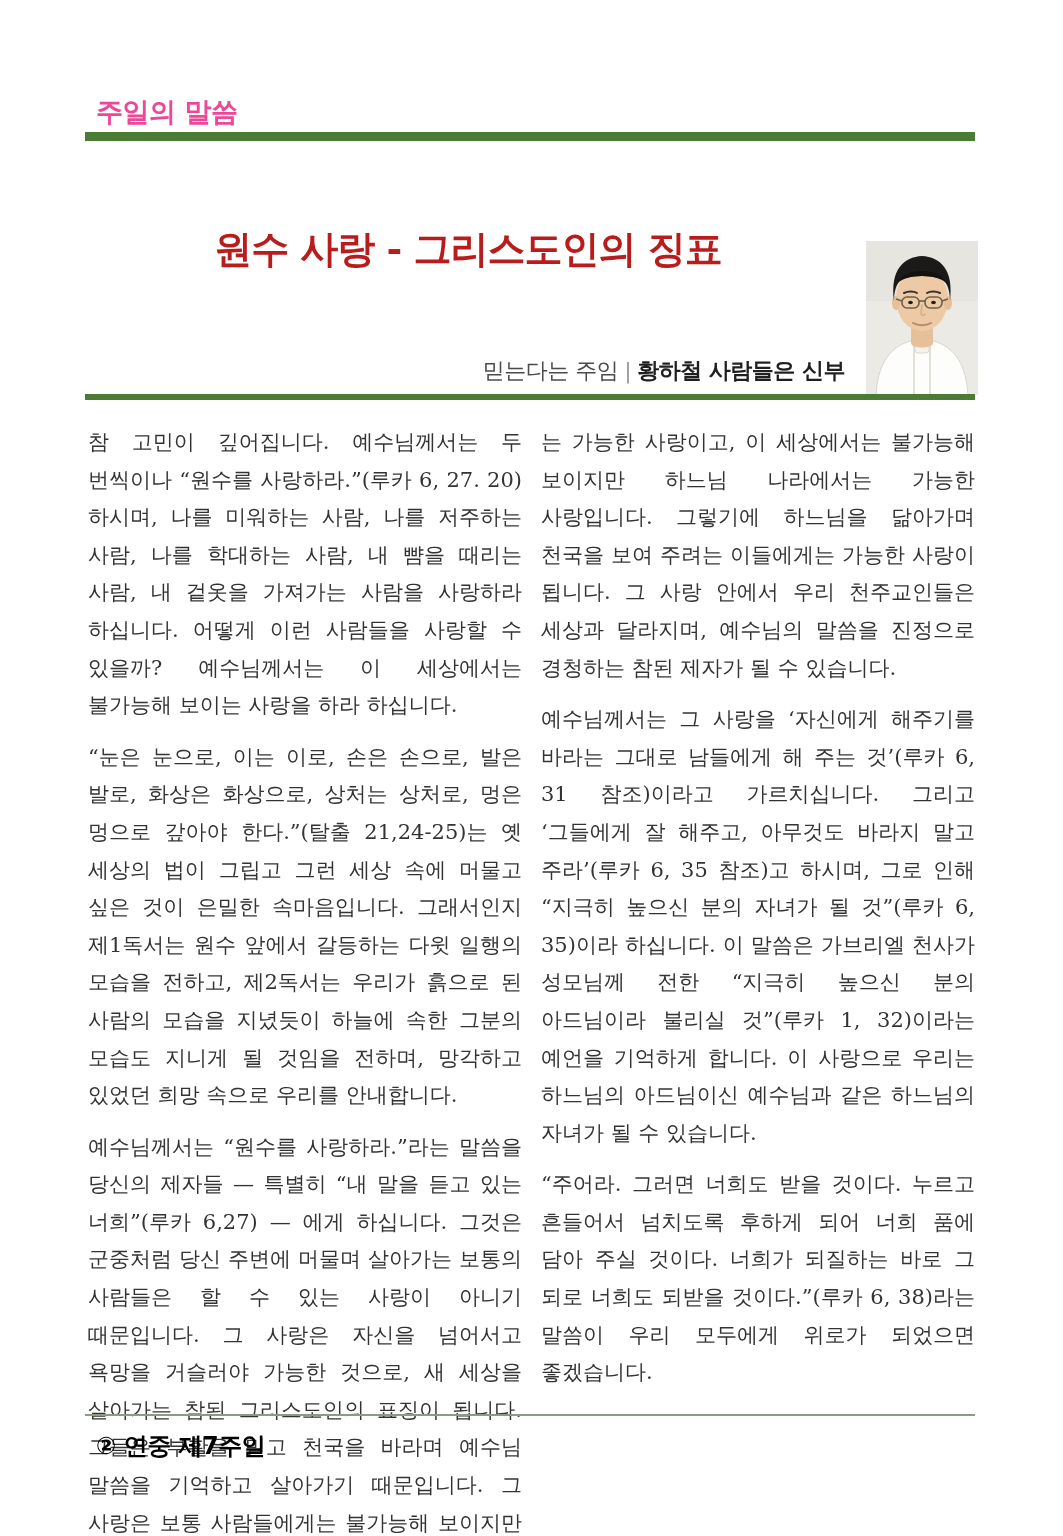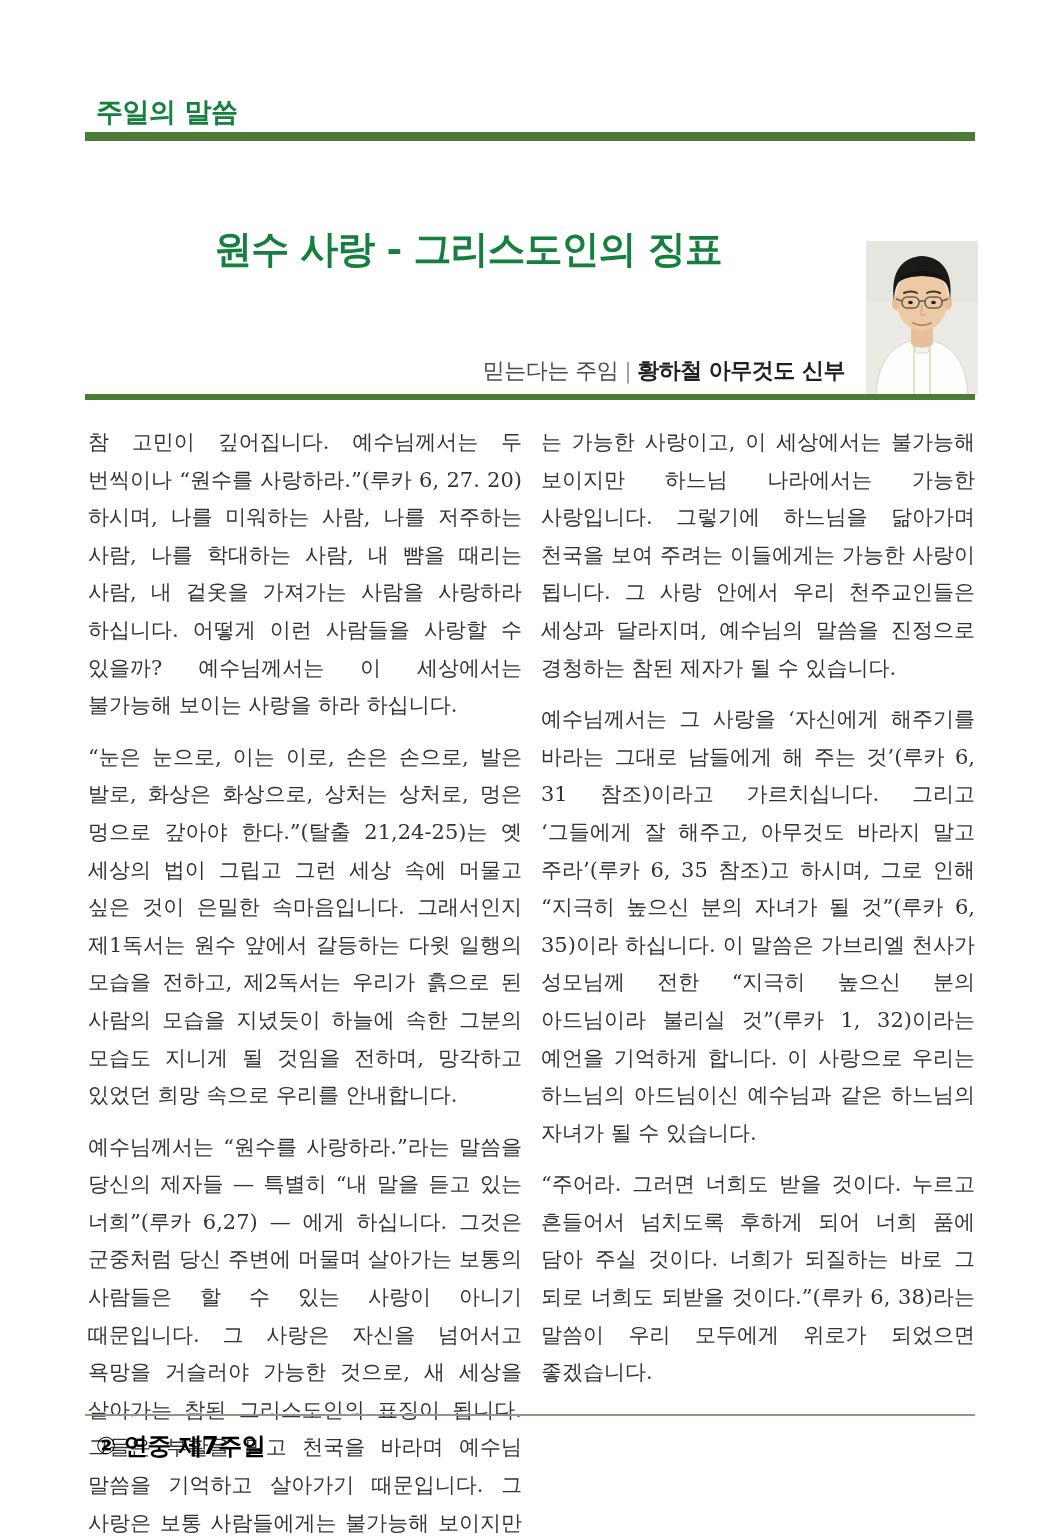--- a/index.html
+++ b/index.html
@@ -10,38 +10,38 @@
     height: 1536px;
     background: #ffffff;
     overflow: hidden;
     font-family: "DejaVu Sans", "Liberation Sans", sans-serif;
   }
   .section-label {
     position: absolute;
     left: 96px; top: 94px;
     font-size: 27px;
     font-weight: bold;
-    color: #15803d;
+    color: #ec4899;
     letter-spacing: -0.5px;
     text-align: right;
   }
   .rule-thick {
     position: absolute;
     left: 85px; width: 890px;
     top: 132px; height: 9px;
     background: #4a7c35;
   }
   .article-title {
     position: absolute;
     left: 88px; top: 224px; width: 760px;
     text-align: center;
     font-family: "DejaVu Serif", "Liberation Serif", serif;
     font-size: 38px;
     font-weight: bold;
-    color: #15803d;
+    color: #b91c1c;
     letter-spacing: -1px;
   }
   .portrait {
     position: absolute;
     left: 866px; top: 241px;
     width: 112px; height: 154px;
     overflow: hidden;
   }
   .byline {
     position: absolute;
@@ -135,21 +135,21 @@
       <ellipse cx="44.5" cy="61.5" rx="2.4" ry="1.8" fill="#22201d"></ellipse>
       <ellipse cx="67.5" cy="61.5" rx="2.4" ry="1.8" fill="#22201d"></ellipse>
 
       <path d="M56,64 L55,73 C56,75 58,75 59,73" stroke="#d9ae85" stroke-width="1.6" fill="none" stroke-linecap="round"></path>
 
       <path d="M47,82 C52,85 60,85 65,82" stroke="#b98a6d" stroke-width="2" fill="none" stroke-linecap="round"></path>
     </svg>
   </div>
 
   <div class="byline">
-    <span>믿는다는 주임</span><span class="sep">|</span><span class="author">황하철 아무것도 신부</span>
+    <span>믿는다는 주임</span><span class="sep">|</span><span class="author">황하철 사람들은 신부</span>
   </div>
 
   <div class="rule-mid"></div>
 
   <div class="body-columns">
     <div class="col">
       <p>참 고민이 깊어집니다. 예수님께서는 두 번씩이나 “원수를 사랑하라.”(루카 6, 27. 20) 하시며, 나를 미워하는 사람, 나를 저주하는 사람, 나를 학대하는 사람, 내 뺨을 때리는 사람, 내 겉옷을 가져가는 사람을 사랑하라 하십니다. 어떻게 이런 사람들을 사랑할 수 있을까? 예수님께서는 이 세상에서는 불가능해 보이는 사랑을 하라 하십니다.</p>
       <p>“눈은 눈으로, 이는 이로, 손은 손으로, 발은 발로, 화상은 화상으로, 상처는 상처로, 멍은 멍으로 갚아야 한다.”(탈출 21,24-25)는 옛 세상의 법이 그립고 그런 세상 속에 머물고 싶은 것이 은밀한 속마음입니다. 그래서인지 제1독서는 원수 앞에서 갈등하는 다윗 일행의 모습을 전하고, 제2독서는 우리가 흙으로 된 사람의 모습을 지녔듯이 하늘에 속한 그분의 모습도 지니게 될 것임을 전하며, 망각하고 있었던 희망 속으로 우리를 안내합니다.</p>
       <p>예수님께서는 “원수를 사랑하라.”라는 말씀을 당신의 제자들 — 특별히 “내 말을 듣고 있는 너희”(루카 6,27) — 에게 하십니다. 그것은 군중처럼 당신 주변에 머물며 살아가는 보통의 사람들은 할 수 있는 사랑이 아니기 때문입니다. 그 사랑은 자신을 넘어서고 욕망을 거슬러야 가능한 것으로, 새 세상을 살아가는 참된 그리스도인의 표징이 됩니다. 그들은 부활을 믿고 천국을 바라며 예수님 말씀을 기억하고 살아가기 때문입니다. 그 사랑은 보통 사람들에게는 불가능해 보이지만 하느님을 닮으려는 이들에게</p>
     </div>

